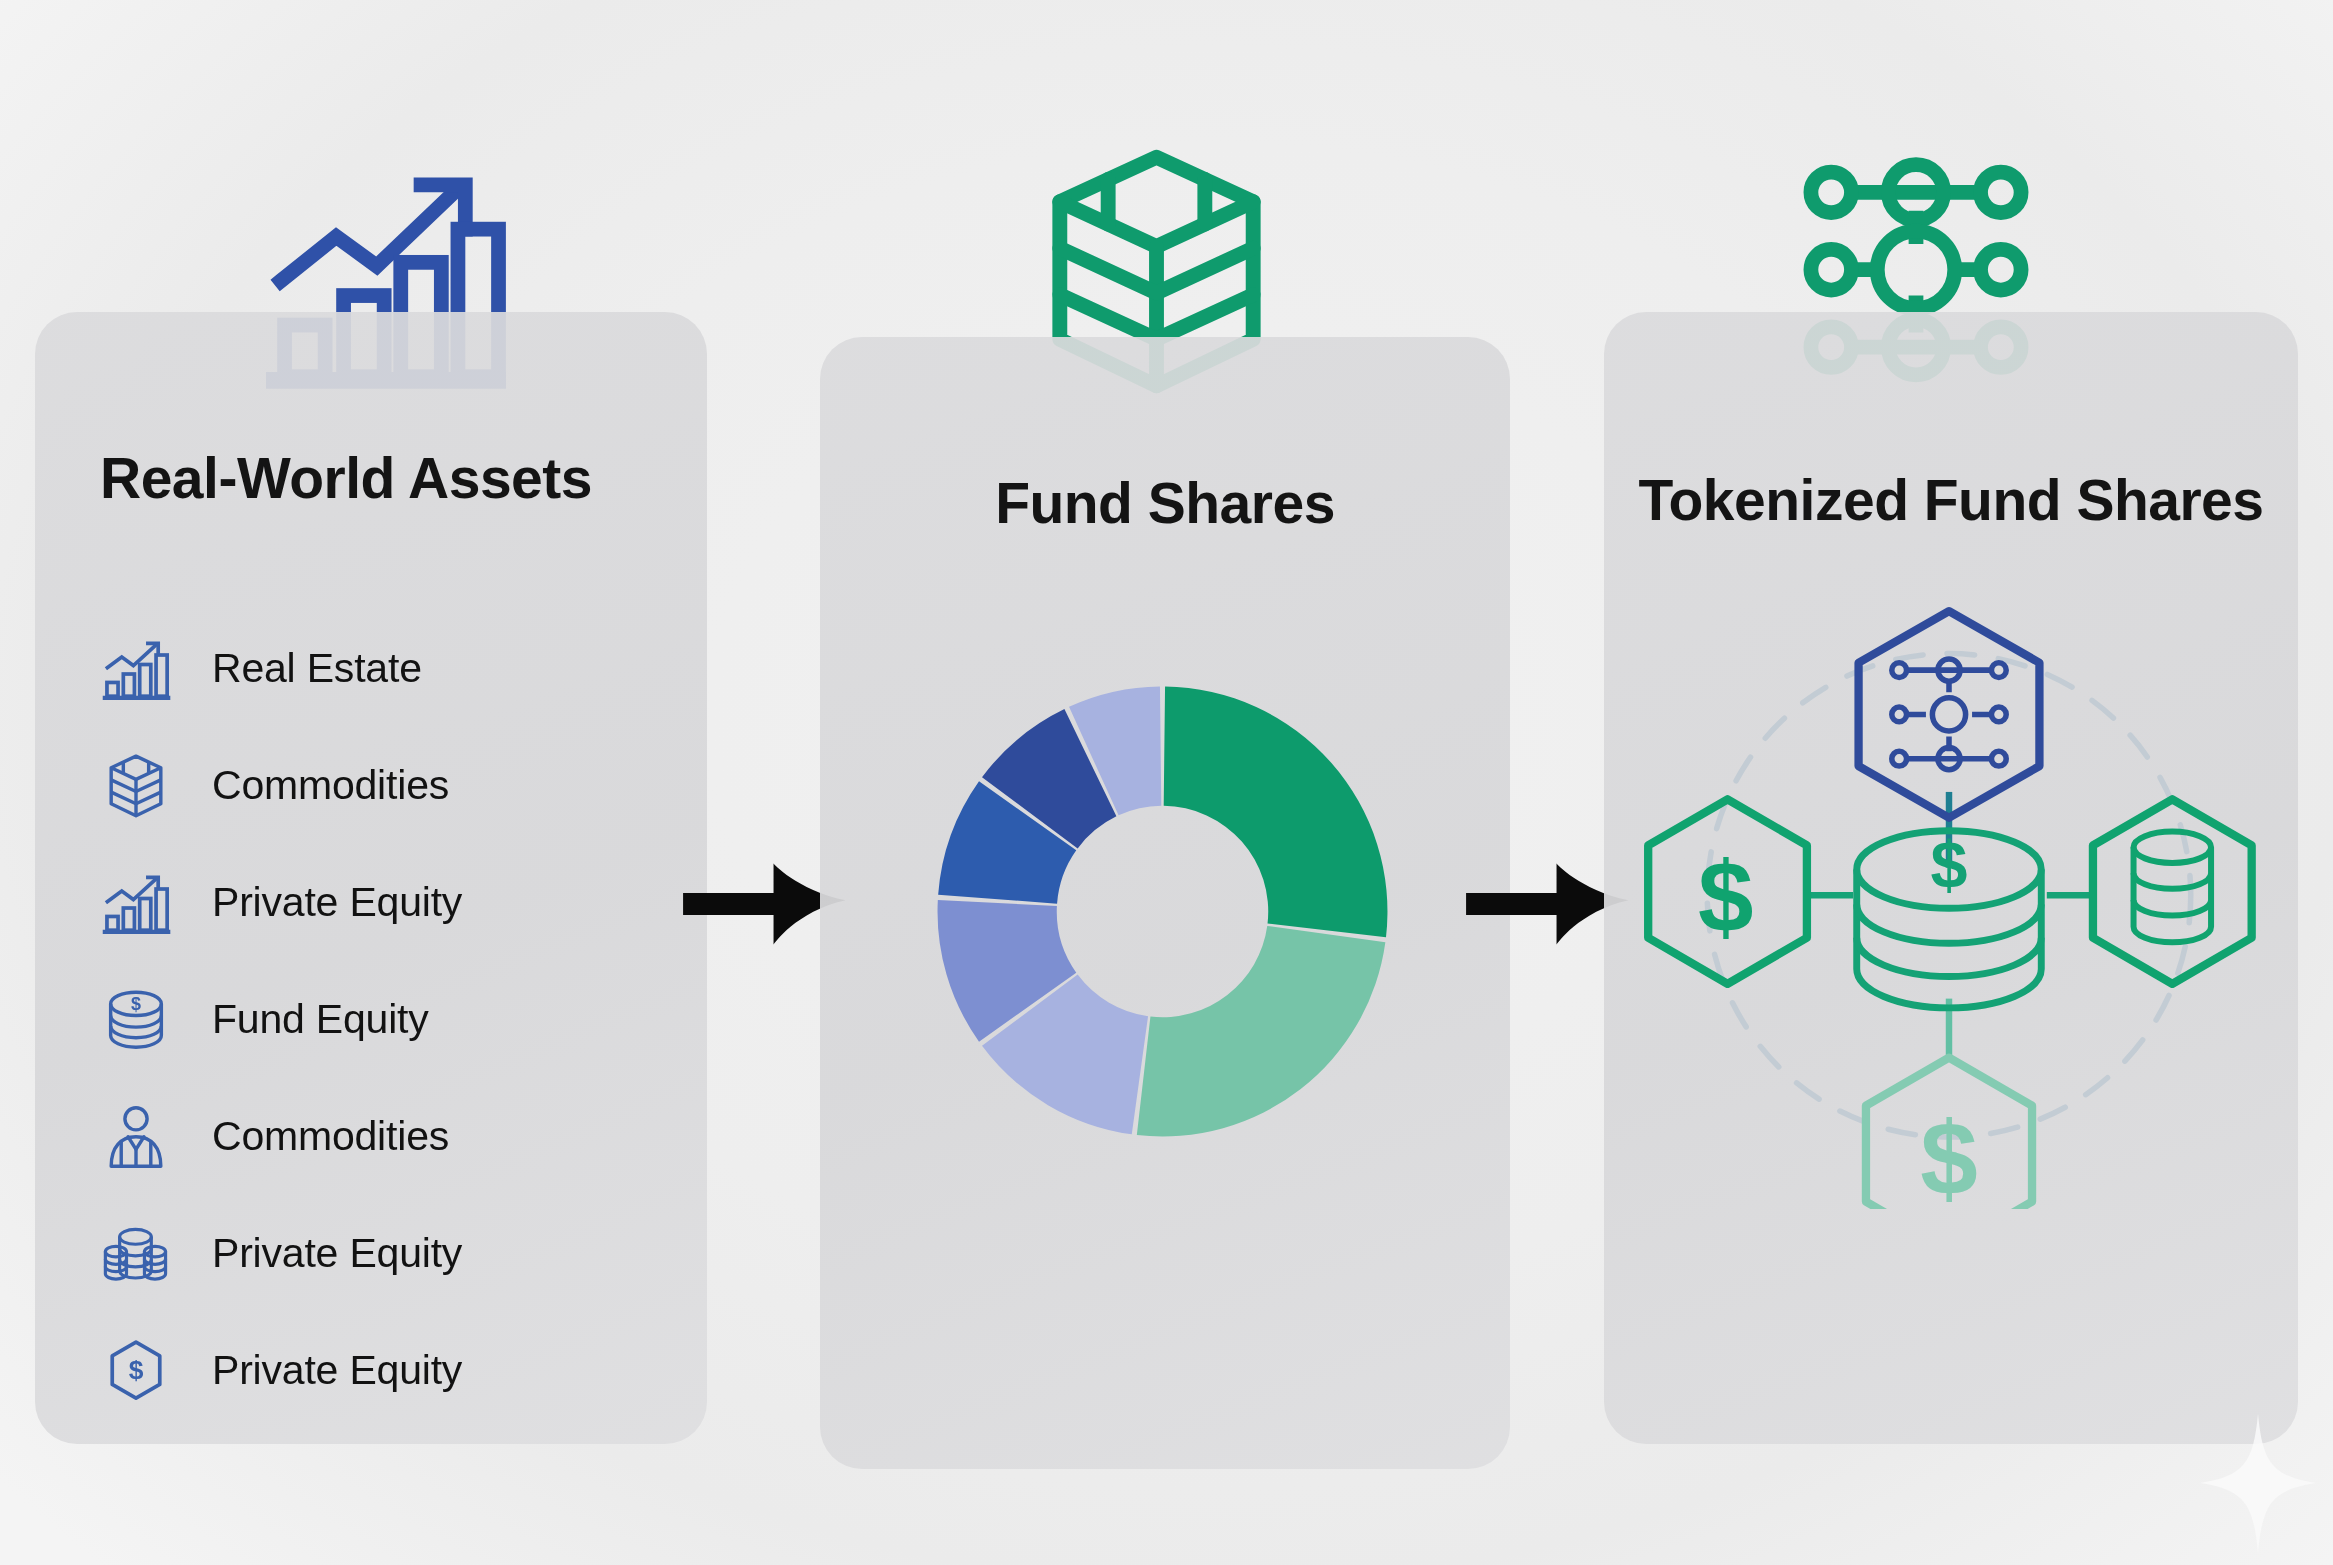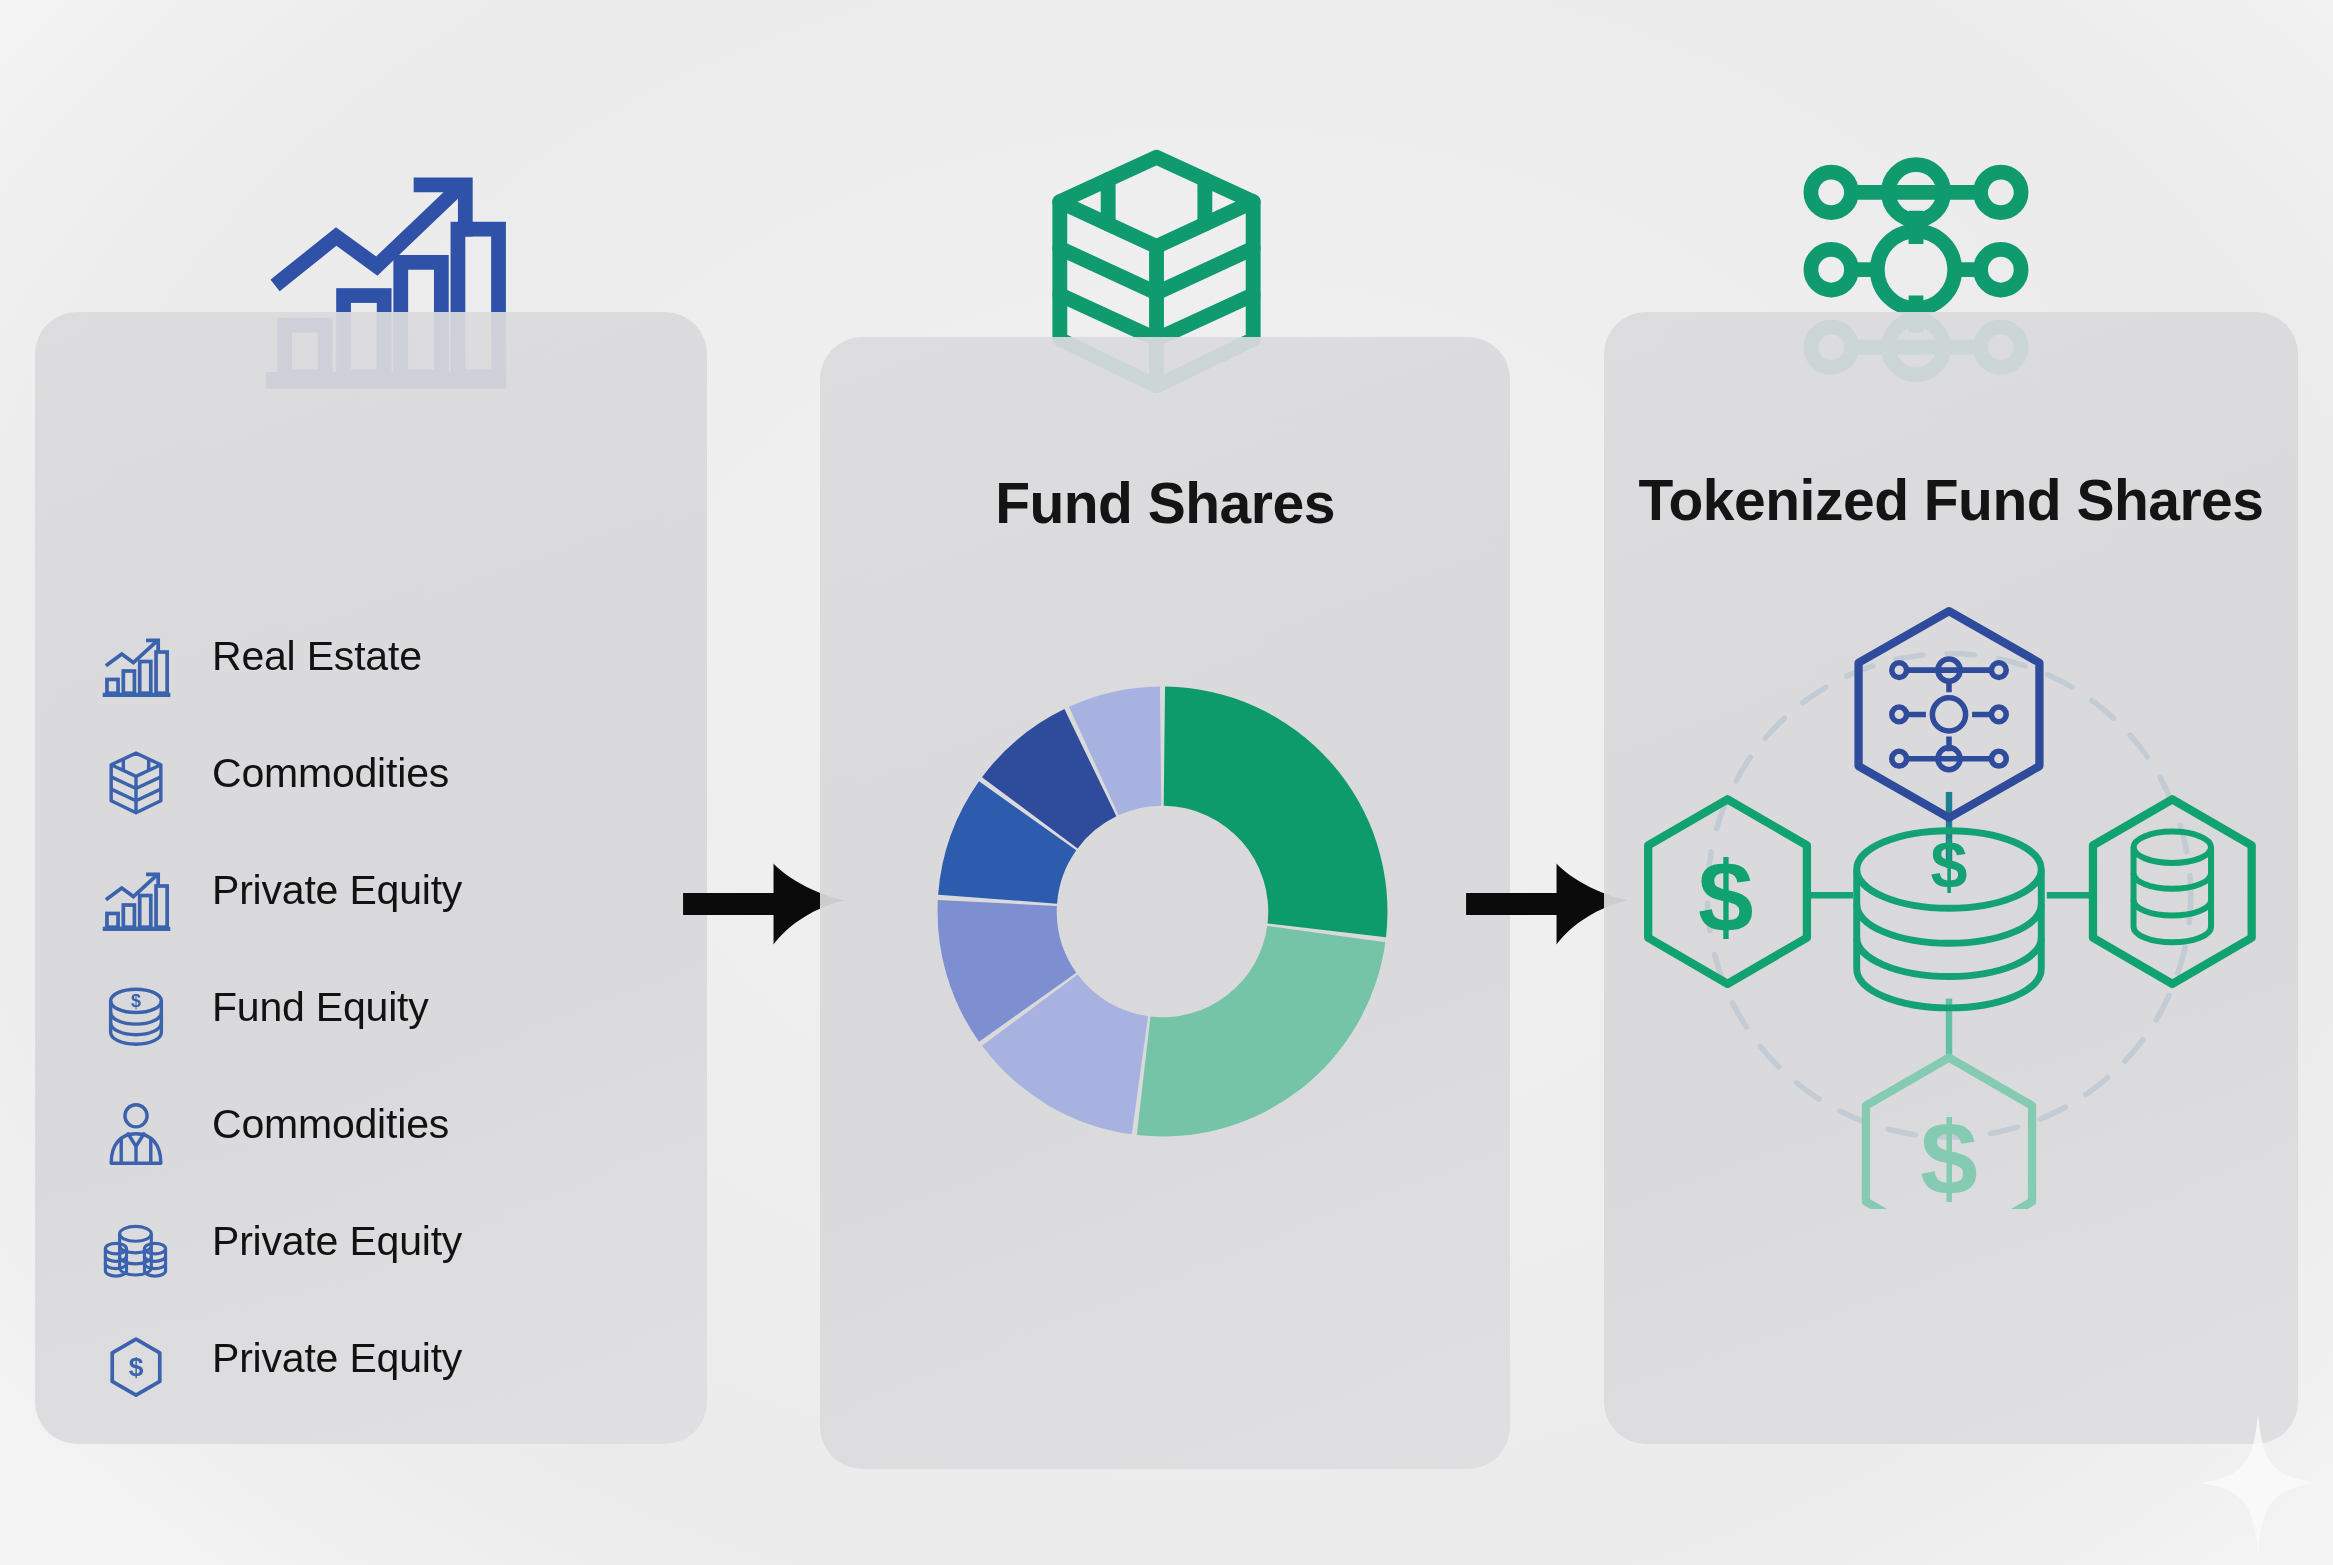--- a/index.html
+++ b/index.html
@@ -36,21 +36,21 @@
 
   
   .header-icon{position:absolute;}
   #hdr-icon-chart{ left:266px; top:148px; width:240px; height:249px; }
   #hdr-icon-cube{  left:1041px; top:146px; width:231px; height:251px; }
   #hdr-icon-net{   left:1798px; top:148px; width:236px; height:249px; }
 
   
   .asset-list{position:absolute;left:66px;top:321px;width:591px;}
   .asset-row{
-    display:flex;height:71px;margin-bottom:46px;
+    display:flex;align-items:center;height:71px;margin-bottom:46px;
   }
   .asset-row:last-child{margin-bottom:0;}
   .asset-icon{width:70px;height:66px;flex:0 0 70px;margin-right:41px;display:block;}
   .asset-label{
     font-size:41px;font-weight:400;color:#121212;letter-spacing:-0.2px;white-space:nowrap;
   }
 
   
   .flow-arrow{position:absolute;width:170px;height:96px;}
   #arrow-1{ left:683px;  top:856px; }
@@ -102,20 +102,21 @@
       <circle cx="18" cy="66" r="11"></circle>
       <circle cx="64" cy="66" r="21"></circle>
       <circle cx="110" cy="66" r="11"></circle>
       <circle cx="18" cy="108" r="11"></circle>
       <circle cx="64" cy="108" r="15"></circle>
       <circle cx="110" cy="108" r="11"></circle>
     </g>
   </svg>
 
   <div class="panel" id="panel-rwa">
+    <div class="panel-title">Real-World Assets</div>
 
     <div class="asset-list">
 
       <div class="asset-row">
         <svg class="asset-icon" viewBox="0 0 130 125">
           <g fill="none" stroke="#3a62ad" stroke-width="7" stroke-linejoin="miter">
             <path d="M8 62 L38 40 L60 56 L104 16"></path>
             <path d="M84 14 L107 14 L107 38"></path>
             <rect x="10" y="88" width="21" height="26"></rect>
             <rect x="41" y="72" width="21" height="42"></rect>

